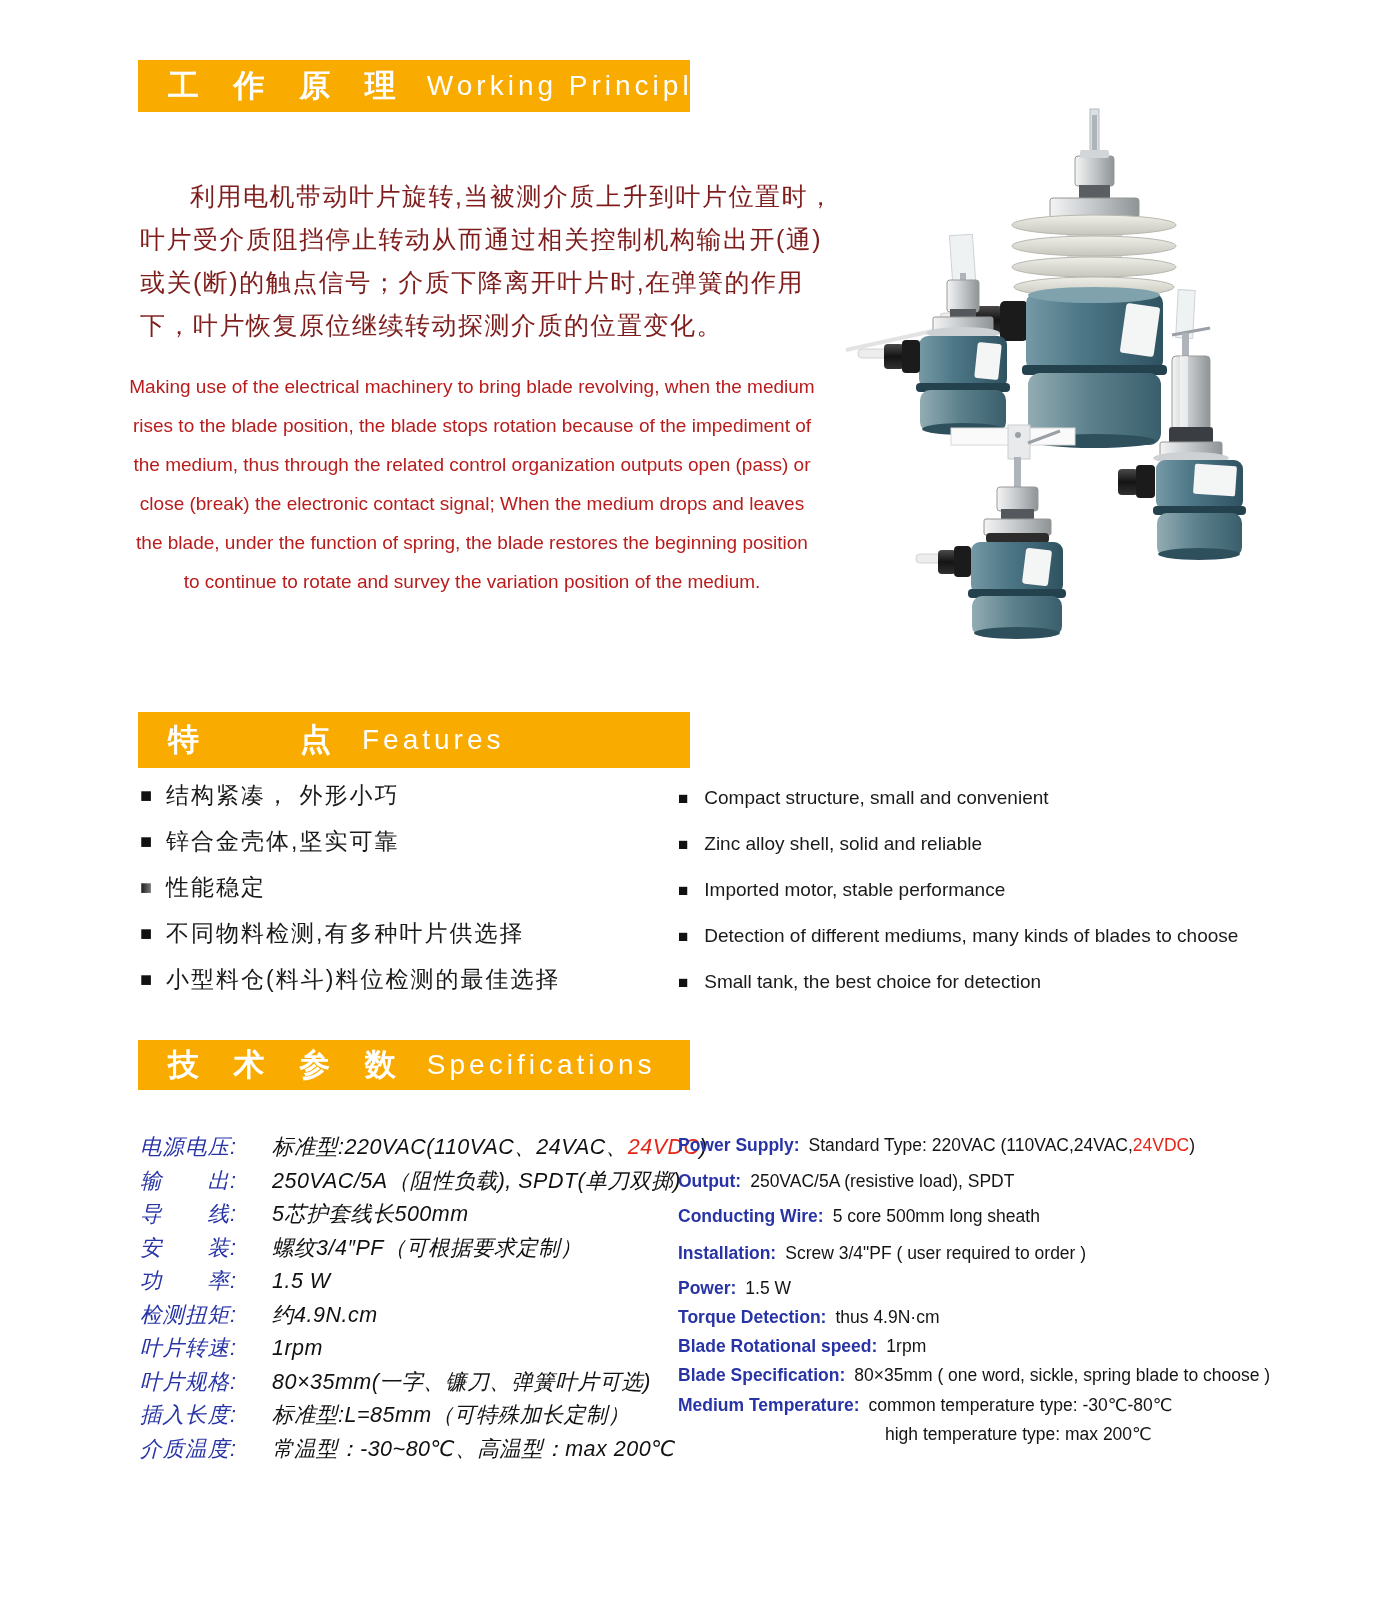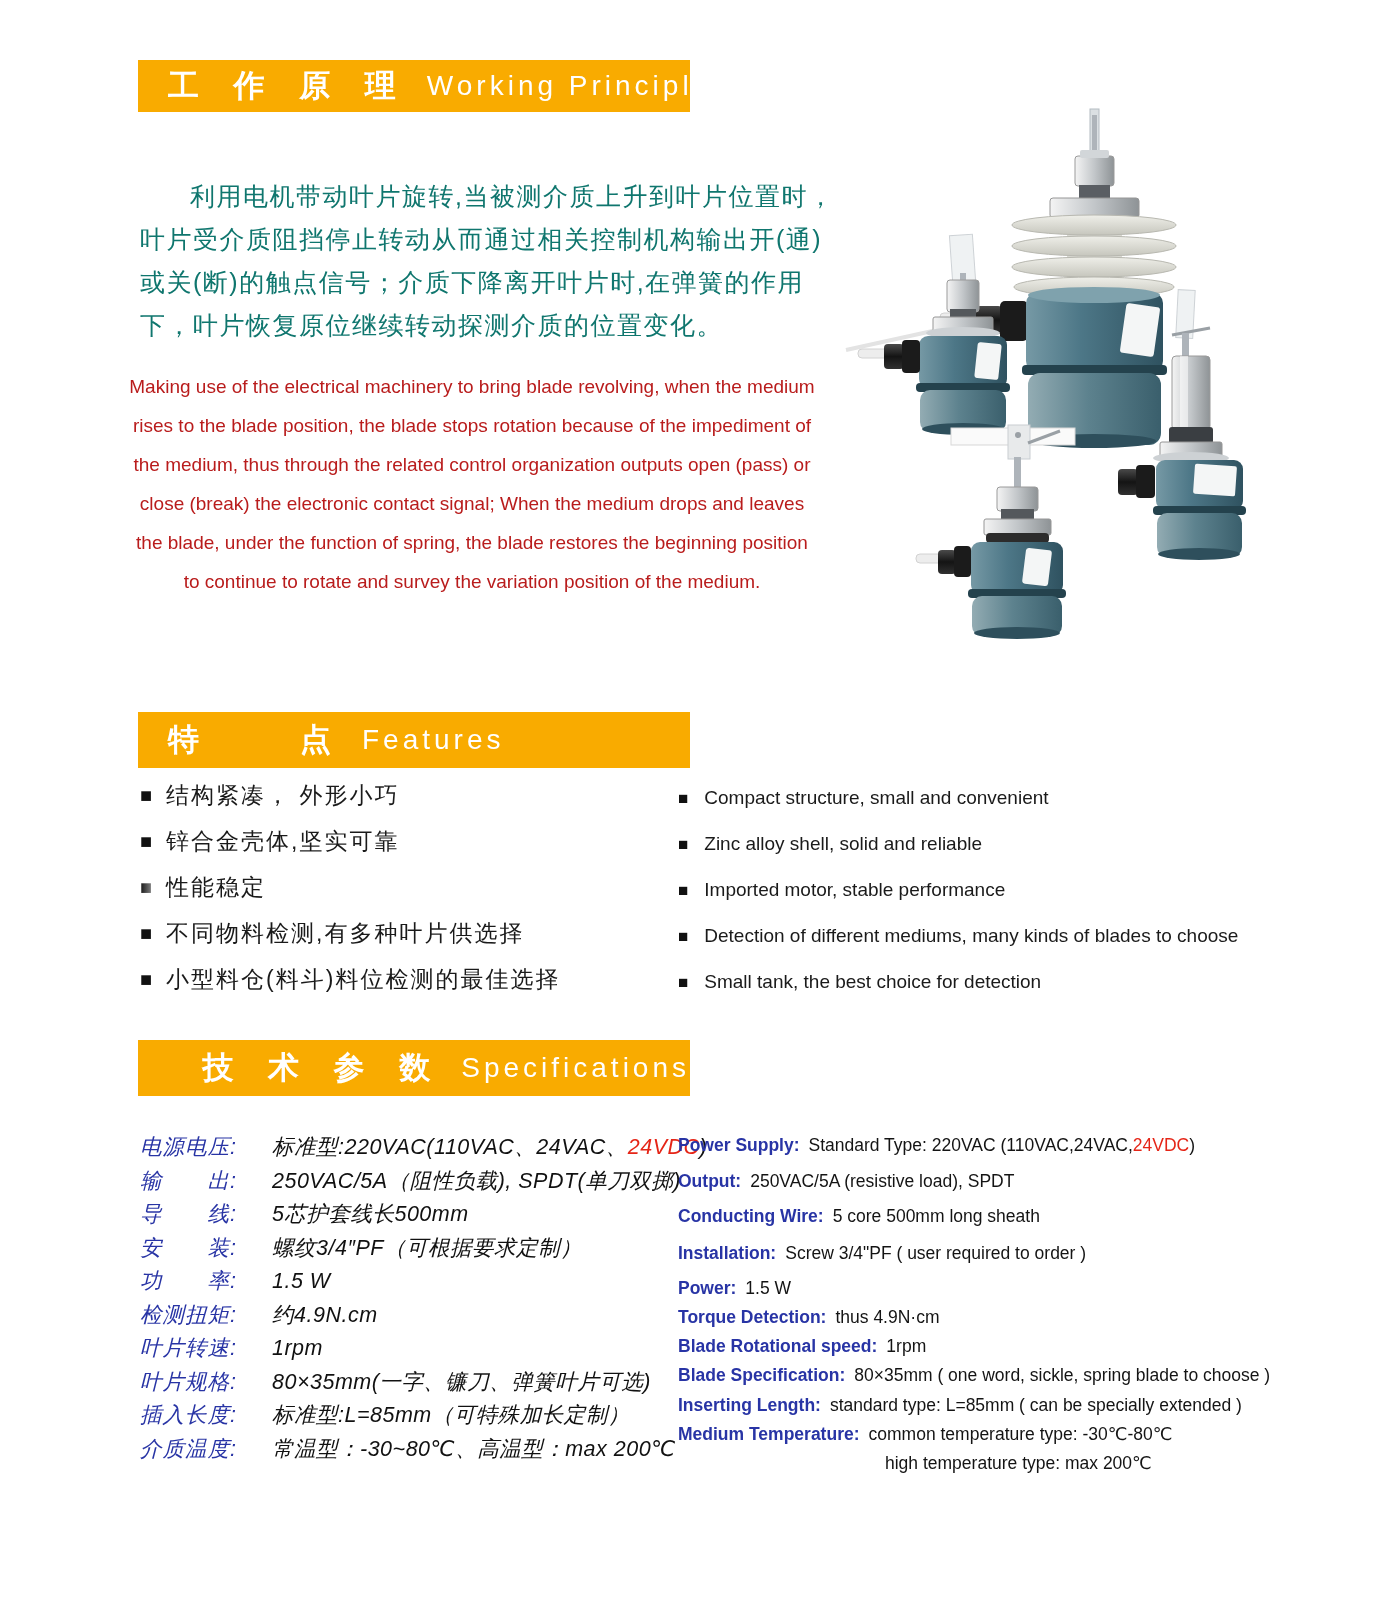--- a/index.html
+++ b/index.html
@@ -9,26 +9,26 @@
   }
   
   .banner{
     position:absolute;left:138px;width:552px;height:52px;background:#F9AB00;
     display:flex;align-items:center;padding-left:30px;box-sizing:border-box;color:#ffffff;
   }
   .banner .cn{font-size:31px;font-weight:bold;letter-spacing:13px;white-space:pre;}
   .banner .en{font-size:28px;letter-spacing:4px;margin-left:18px;white-space:pre;}
   #banner-working{top:60px;}
   #banner-features{top:712px;height:56px;}
-  #banner-specs{top:1040px;height:56px;justify-content:flex-end;}
+  #banner-specs{top:1040px;height:50px;}
   
   .cn-paragraph{
     position:absolute;left:140px;top:150px;width:706px;
     font-size:25px;line-height:43px;letter-spacing:1.5px;font-weight:500;
-    text-indent:2em;color:#0f766e;
+    text-indent:2em;color:#7f1d1d;
   }
   .en-paragraph{
     position:absolute;left:126px;top:348px;width:692px;
     font-size:19px;line-height:39px;text-align:center;color:#b91c1c;
   }
   
   .photos{position:absolute;left:828px;top:103px;width:562px;height:548px;}
   
   .feature-list{position:absolute;list-style:none;margin:0;padding:0;}
   #features-cn{left:140px;top:772px;}
@@ -279,20 +279,19 @@
 
   <div class="specs-en">
     <div class="spec-row-en"><span class="lbl">Power Supply:</span><span class="val"><span>Standard Type: 220VAC (110VAC,24VAC,</span><span class="red">24VDC</span><span>)</span></span></div>
     <div class="spec-row-en gap-a"><span class="lbl">Output:</span><span class="val">250VAC/5A (resistive load), SPDT</span></div>
     <div class="spec-row-en"><span class="lbl">Conducting Wire:</span><span class="val">5 core 500mm long sheath</span></div>
     <div class="spec-row-en gap-a"><span class="lbl">Installation:</span><span class="val">Screw 3/4"PF ( user required to order )</span></div>
     <div class="spec-row-en"><span class="lbl">Power:</span><span class="val">1.5 W</span></div>
     <div class="spec-row-en"><span class="lbl">Torque Detection:</span><span class="val">thus 4.9N·cm</span></div>
     <div class="spec-row-en"><span class="lbl">Blade Rotational speed:</span><span class="val">1rpm</span></div>
     <div class="spec-row-en"><span class="lbl">Blade Specification:</span><span class="val">80×35mm ( one word, sickle, spring blade to choose )</span></div>
-    <div class="spec-row-en"><span class="lbl">Inserting Length:</span><span class="val">standard type: L=85mm ( can be specially extended )</span></div>
     <div class="spec-row-en">
       <span class="lbl">Medium Temperature:</span><span class="val">common temperature type: -30℃-80℃</span>
       <div class="line2 val">high temperature type:  max 200℃</div>
     </div>
   </div>
 
 </div>
 
 </body></html>

